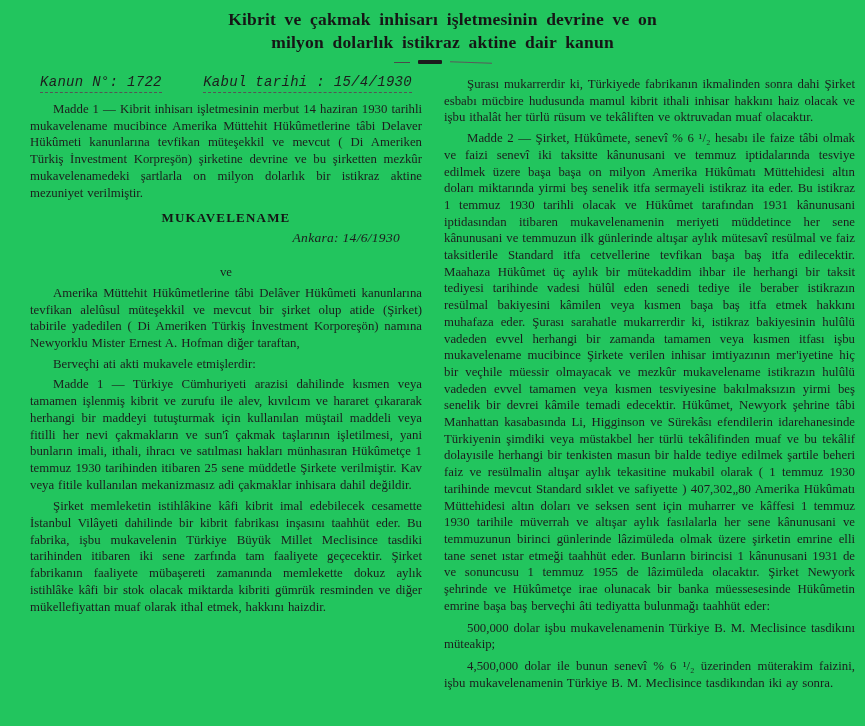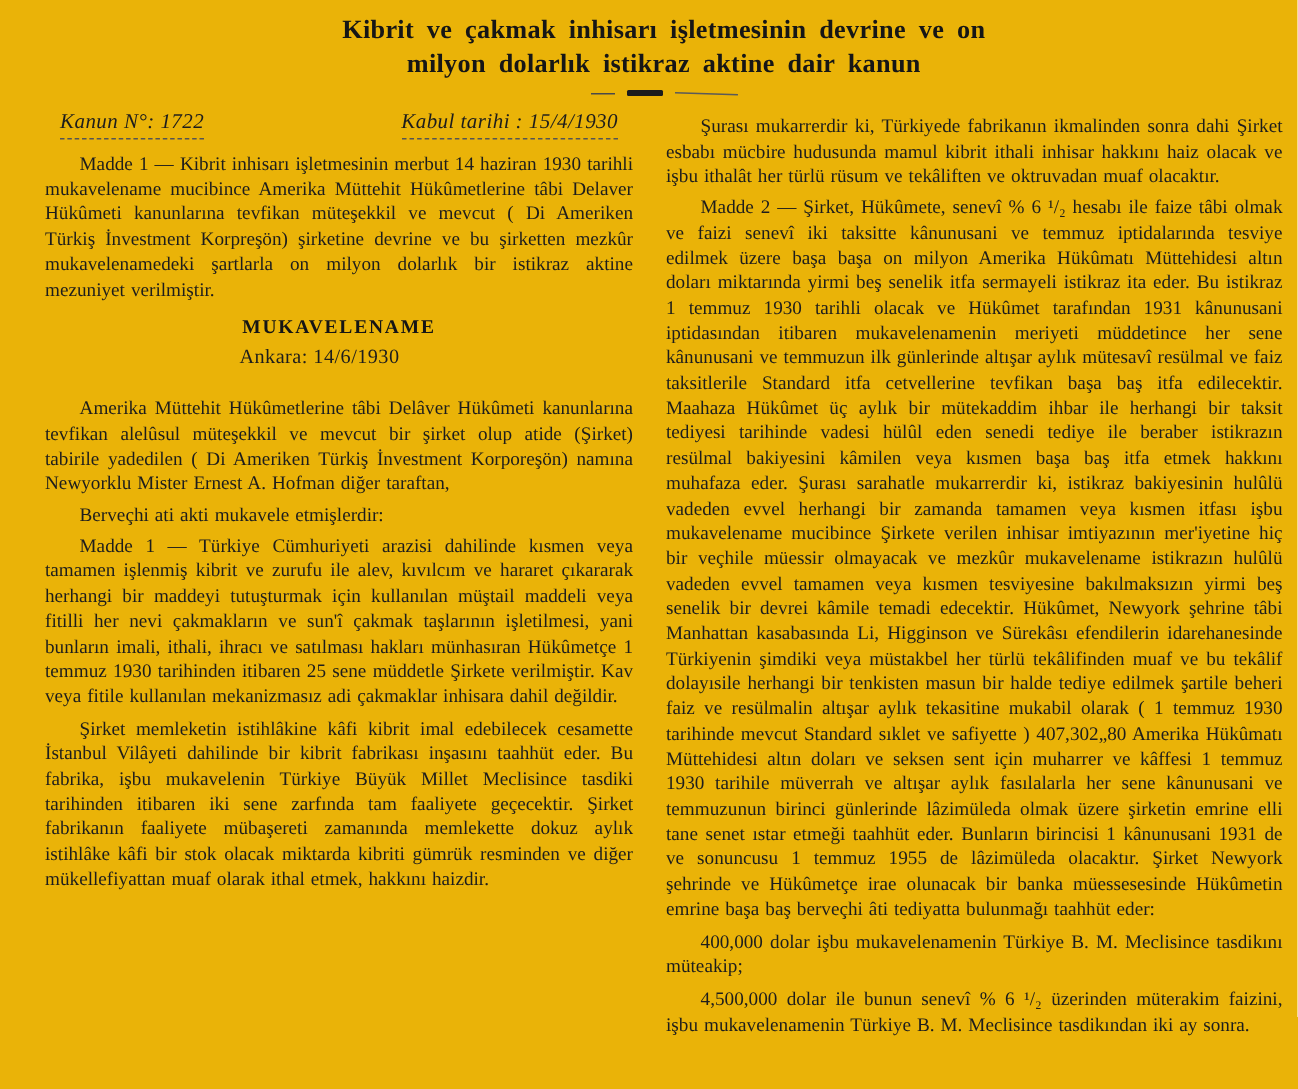--- a/index.html
+++ b/index.html
@@ -1,21 +1,21 @@
 <!DOCTYPE html>
 <html><head>
 <meta charset="utf-8">
 <style>
   html, body { margin: 0; padding: 0; background: #ffffff; }
   .page {
     position: relative;
     width: 865px;
     height: 726px;
     box-sizing: border-box;
-    background: #eab308;
+    background: #22c55e;
     color: #1d1d1d;
     font-family: "Liberation Serif", "DejaVu Serif", serif;
     padding: 8px 6px 0 26px;
     overflow: hidden;
   }
   .doc-title {
     text-align: center;
     font-weight: bold;
     font-size: 17.5px;
     line-height: 23px;
@@ -53,38 +53,40 @@
     text-align: justify;
     text-indent: 1.8em;
     word-spacing: 0.06em;
   }
   .law-header {
     display: flex;
     justify-content: space-between;
     padding: 2px 14px 0 14px;
     margin-bottom: 8px;
     font-size: 14px;
+    font-family: Liberation Mono, monospace;
   }
   .law-header .hdr-item {
     font-style: italic;
     border-bottom: 1.6px dashed #555;
     padding-bottom: 2px;
     letter-spacing: 0.3px;
   }
   .contract-heading {
     margin: 9px 0 4px 0;
     text-align: center;
     font-size: 13px;
     font-weight: bold;
     letter-spacing: 1.2px;
     color: #151515;
   }
   .contract-dateline {
-    text-align: center;
+    text-align: right;
     padding-right: 26px;
+    font-style: italic;
     font-size: 13.5px;
     margin-bottom: 18px;
     letter-spacing: 0.3px;
   }
   .centered-line {
     text-align: center !important;
     text-indent: 0 !important;
   }
   .spaced-before { margin-top: 5px !important; }
 </style>
@@ -111,32 +113,33 @@
       <div class="law-header">
         <span class="hdr-item">Kanun N°: 1722</span>
         <span class="hdr-item">Kabul tarihi : 15/4/1930</span>
       </div>
 
       <p>Madde 1 — Kibrit inhisarı işletmesinin merbut 14 haziran 1930 tarihli mukavelename mucibince Amerika Müttehit Hükûmetlerine tâbi Delaver Hükûmeti kanunlarına tevfikan müteşekkil ve mevcut ( Di Ameriken Türkiş İnvestment Korpreşön) şirketine devrine ve bu şirketten mezkûr mukavelenamedeki şartlarla on milyon dolarlık bir istikraz aktine mezuniyet verilmiştir.</p>
 
       <h2 class="contract-heading">MUKAVELENAME</h2>
       <div class="contract-dateline">Ankara: 14/6/1930</div>
 
+      <p class="centered-line">ve</p>
       <p>Amerika Müttehit Hükûmetlerine tâbi Delâver Hükûmeti kanunlarına tevfikan alelûsul müteşekkil ve mevcut bir şirket olup atide (Şirket) tabirile yadedilen ( Di Ameriken Türkiş İnvestment Korporeşön) namına Newyorklu Mister Ernest A. Hofman diğer taraftan,</p>
       <p>Berveçhi ati akti mukavele etmişlerdir:</p>
 
       <p>Madde 1 — Türkiye Cümhuriyeti arazisi dahilinde kısmen veya tamamen işlenmiş kibrit ve zurufu ile alev, kıvılcım ve hararet çıkararak herhangi bir maddeyi tutuşturmak için kullanılan müştail maddeli veya fitilli her nevi çakmakların ve sun'î çakmak taşlarının işletilmesi, yani bunların imali, ithali, ihracı ve satılması hakları münhasıran Hükûmetçe 1 temmuz 1930 tarihinden itibaren 25 sene müddetle Şirkete verilmiştir. Kav veya fitile kullanılan mekanizmasız adi çakmaklar inhisara dahil değildir.</p>
       <p class="spaced-before">Şirket memleketin istihlâkine kâfi kibrit imal edebilecek cesamette İstanbul Vilâyeti dahilinde bir kibrit fabrikası inşasını taahhüt eder. Bu fabrika, işbu mukavelenin Türkiye Büyük Millet Meclisince tasdiki tarihinden itibaren iki sene zarfında tam faaliyete geçecektir. Şirket fabrikanın faaliyete mübaşereti zamanında memlekette dokuz aylık istihlâke kâfi bir stok olacak miktarda kibriti gümrük resminden ve diğer mükellefiyattan muaf olarak ithal etmek, hakkını haizdir.</p>
 
     </div>
 
     <div class="col right">
 
       <p>Şurası mukarrerdir ki, Türkiyede fabrikanın ikmalinden sonra dahi Şirket esbabı mücbire hudusunda mamul kibrit ithali inhisar hakkını haiz olacak ve işbu ithalât her türlü rüsum ve tekâliften ve oktruvadan muaf olacaktır.</p>
       <p>Madde 2 — Şirket, Hükûmete, senevî % 6 ¹/₂ hesabı ile faize tâbi olmak ve faizi senevî iki taksitte kânunusani ve temmuz iptidalarında tesviye edilmek üzere başa başa on milyon Amerika Hükûmatı Müttehidesi altın doları miktarında yirmi beş senelik itfa sermayeli istikraz ita eder. Bu istikraz 1 temmuz 1930 tarihli olacak ve Hükûmet tarafından 1931 kânunusani iptidasından itibaren mukavelenamenin meriyeti müddetince her sene kânunusani ve temmuzun ilk günlerinde altışar aylık mütesavî resülmal ve faiz taksitlerile Standard itfa cetvellerine tevfikan başa baş itfa edilecektir. Maahaza Hükûmet üç aylık bir mütekaddim ihbar ile herhangi bir taksit tediyesi tarihinde vadesi hülûl eden senedi tediye ile beraber istikrazın resülmal bakiyesini kâmilen veya kısmen başa baş itfa etmek hakkını muhafaza eder. Şurası sarahatle mukarrerdir ki, istikraz bakiyesinin hulûlü vadeden evvel herhangi bir zamanda tamamen veya kısmen itfası işbu mukavelename mucibince Şirkete verilen inhisar imtiyazının mer'iyetine hiç bir veçhile müessir olmayacak ve mezkûr mukavelename istikrazın hulûlü vadeden evvel tamamen veya kısmen tesviyesine bakılmaksızın yirmi beş senelik bir devrei kâmile temadi edecektir. Hükûmet, Newyork şehrine tâbi Manhattan kasabasında Li, Higginson ve Sürekâsı efendilerin idarehanesinde Türkiyenin şimdiki veya müstakbel her türlü tekâlifinden muaf ve bu tekâlif dolayısile herhangi bir tenkisten masun bir halde tediye edilmek şartile beheri faiz ve resülmalin altışar aylık tekasitine mukabil olarak ( 1 temmuz 1930 tarihinde mevcut Standard sıklet ve safiyette ) 407,302„80 Amerika Hükûmatı Müttehidesi altın doları ve seksen sent için muharrer ve kâffesi 1 temmuz 1930 tarihile müverrah ve altışar aylık fasılalarla her sene kânunusani ve temmuzunun birinci günlerinde lâzimüleda olmak üzere şirketin emrine elli tane senet ıstar etmeği taahhüt eder. Bunların birincisi 1 kânunusani 1931 de ve sonuncusu 1 temmuz 1955 de lâzimüleda olacaktır. Şirket Newyork şehrinde ve Hükûmetçe irae olunacak bir banka müessesesinde Hükûmetin emrine başa baş berveçhi âti tediyatta bulunmağı taahhüt eder:</p>
-      <p class="spaced-before">400,000 dolar işbu mukavelenamenin Türkiye B. M. Meclisince tasdikını müteakip;</p>
+      <p class="spaced-before">500,000 dolar işbu mukavelenamenin Türkiye B. M. Meclisince tasdikını müteakip;</p>
       <p class="spaced-before">4,500,000 dolar ile bunun senevî % 6 ¹/₂ üzerinden müterakim faizini, işbu mukavelenamenin Türkiye B. M. Meclisince tasdikından iki ay sonra.</p>
 
     </div>
 
   </div>
 
 </div>
 
 </body></html>

